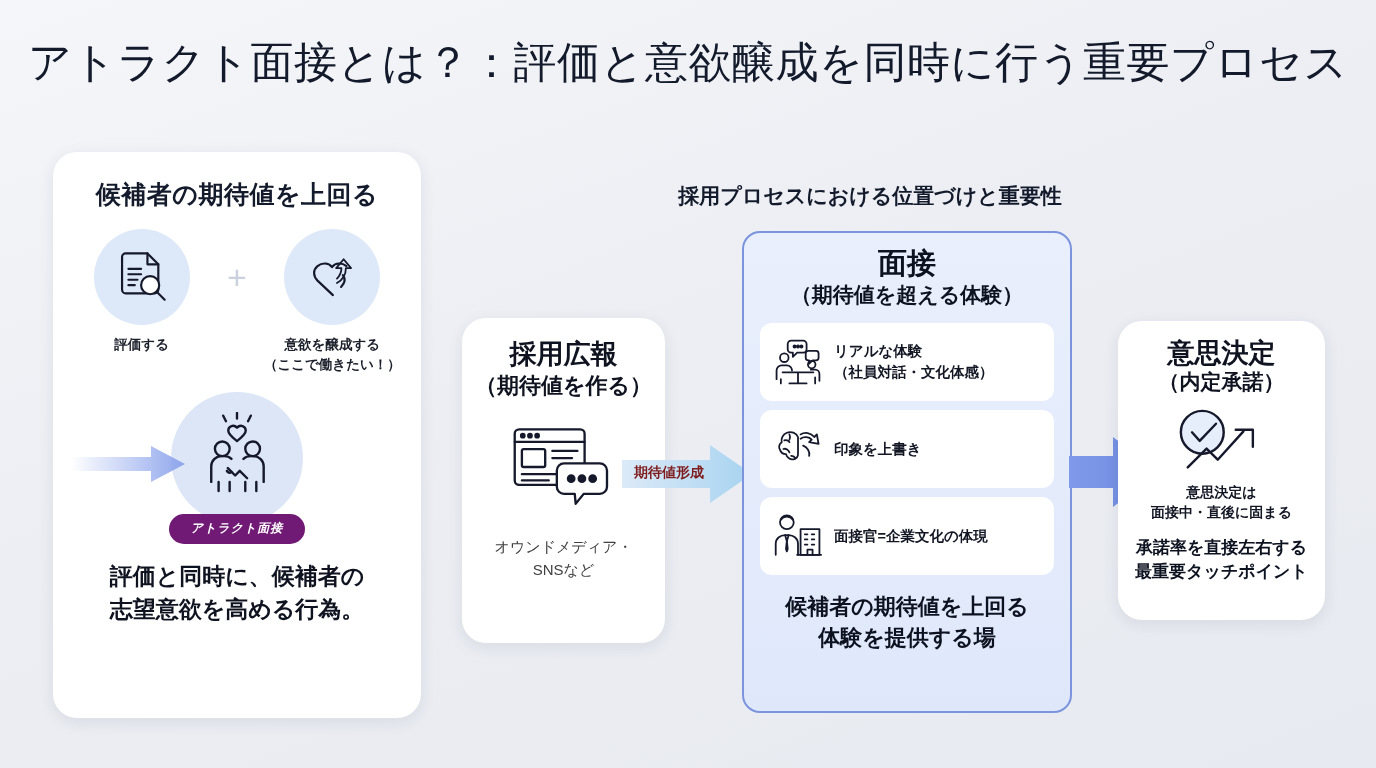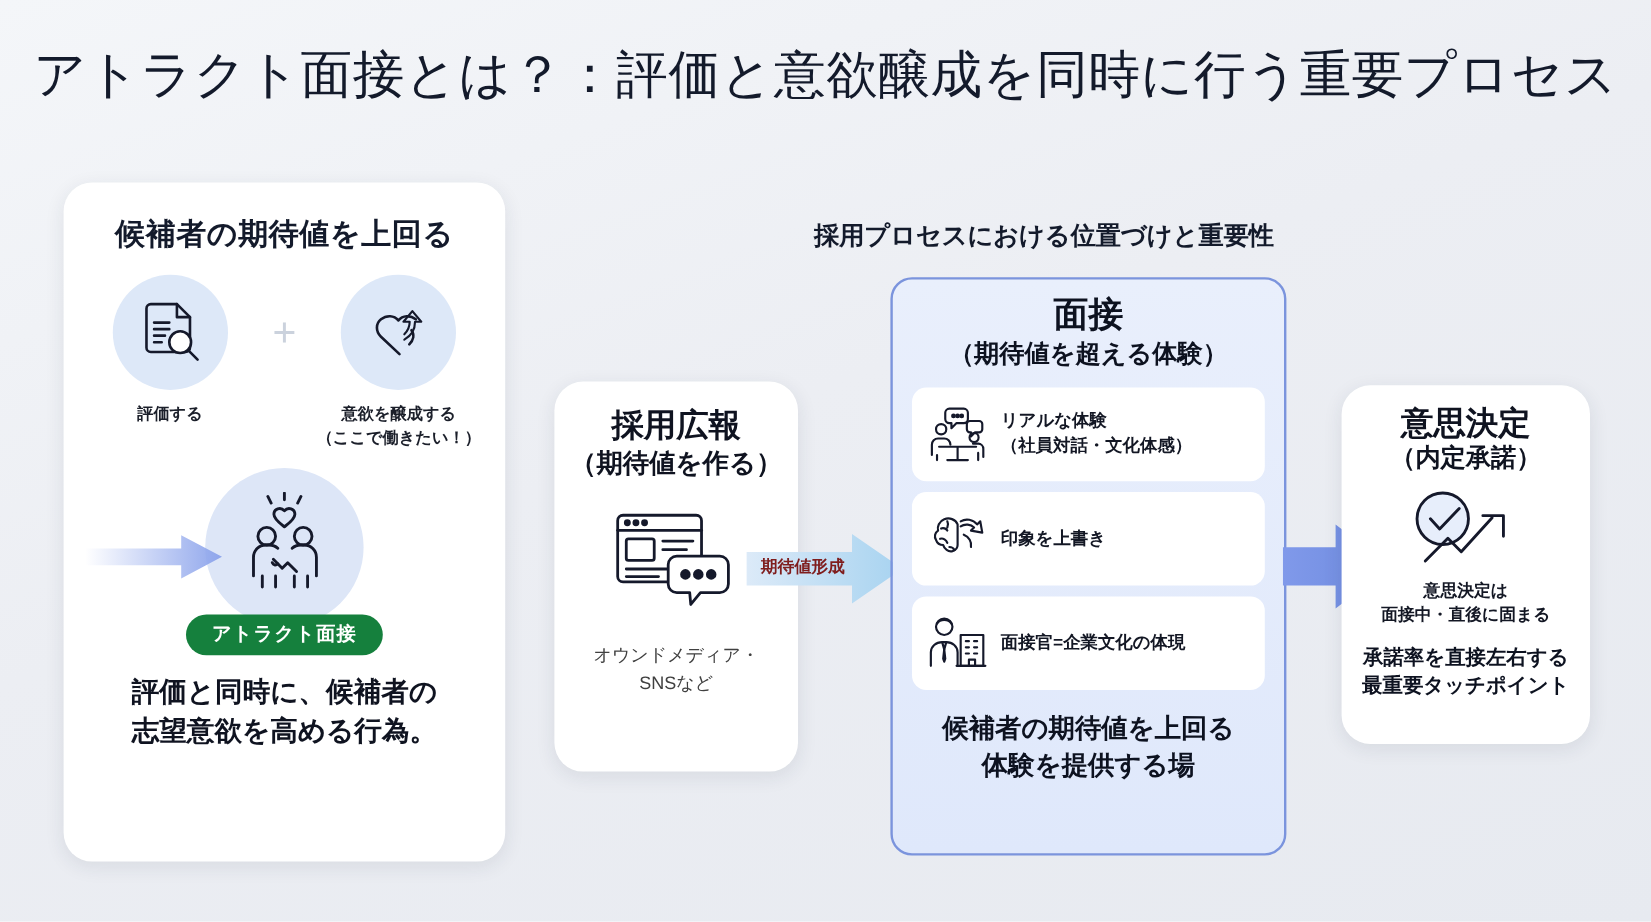--- a/index.html
+++ b/index.html
@@ -69,26 +69,27 @@
   
   .def-mid {
     position: relative; width: 100%;
     margin-top: 24px;
     display: flex; justify-content: center; align-items: center;
     height: 140px;
   }
   .fade-arrow { position: absolute; left: -2px; top: 44px; }
   .attract-badge {
     margin-top: -10px;
-    background: #15803d;
+    background: #701a75;
     color: #ffffff;
-    font-size: 16px; font-weight: 700;
+    font-size: 12px; font-weight: 700;
     letter-spacing: 1px;
     padding: 6px 22px 7px;
     border-radius: 18px;
+    font-style: italic;
   }
   .def-desc {
     margin-top: 22px; text-align: center;
     font-size: 23px; font-weight: 700; line-height: 1.42;
     color: #0f1320;
   }
 
   
   .section-header {
     position: absolute;

